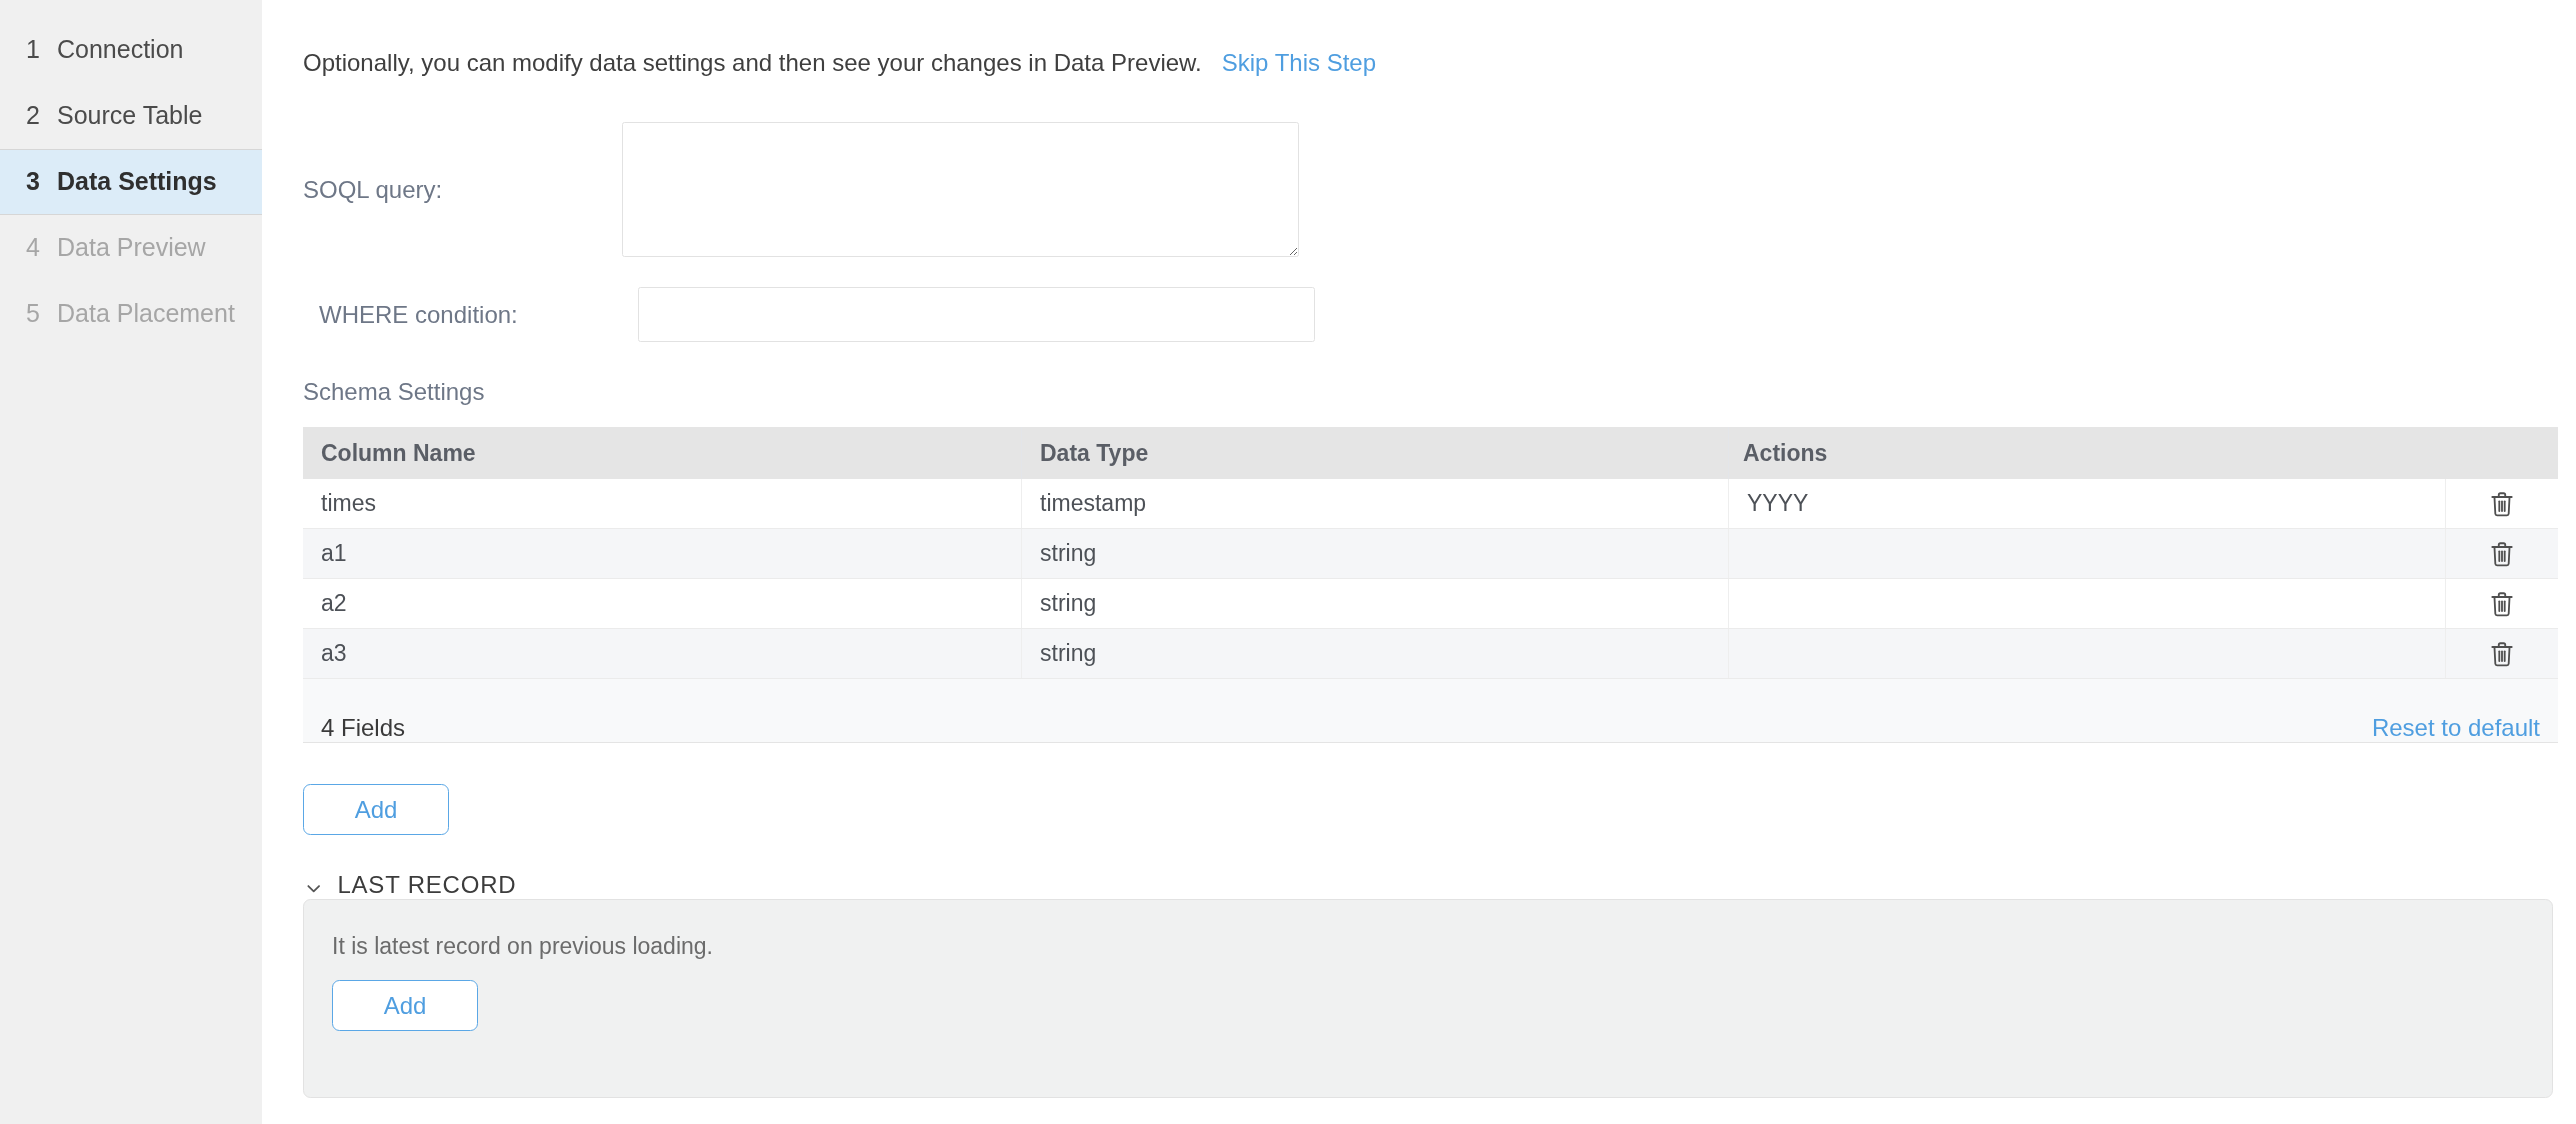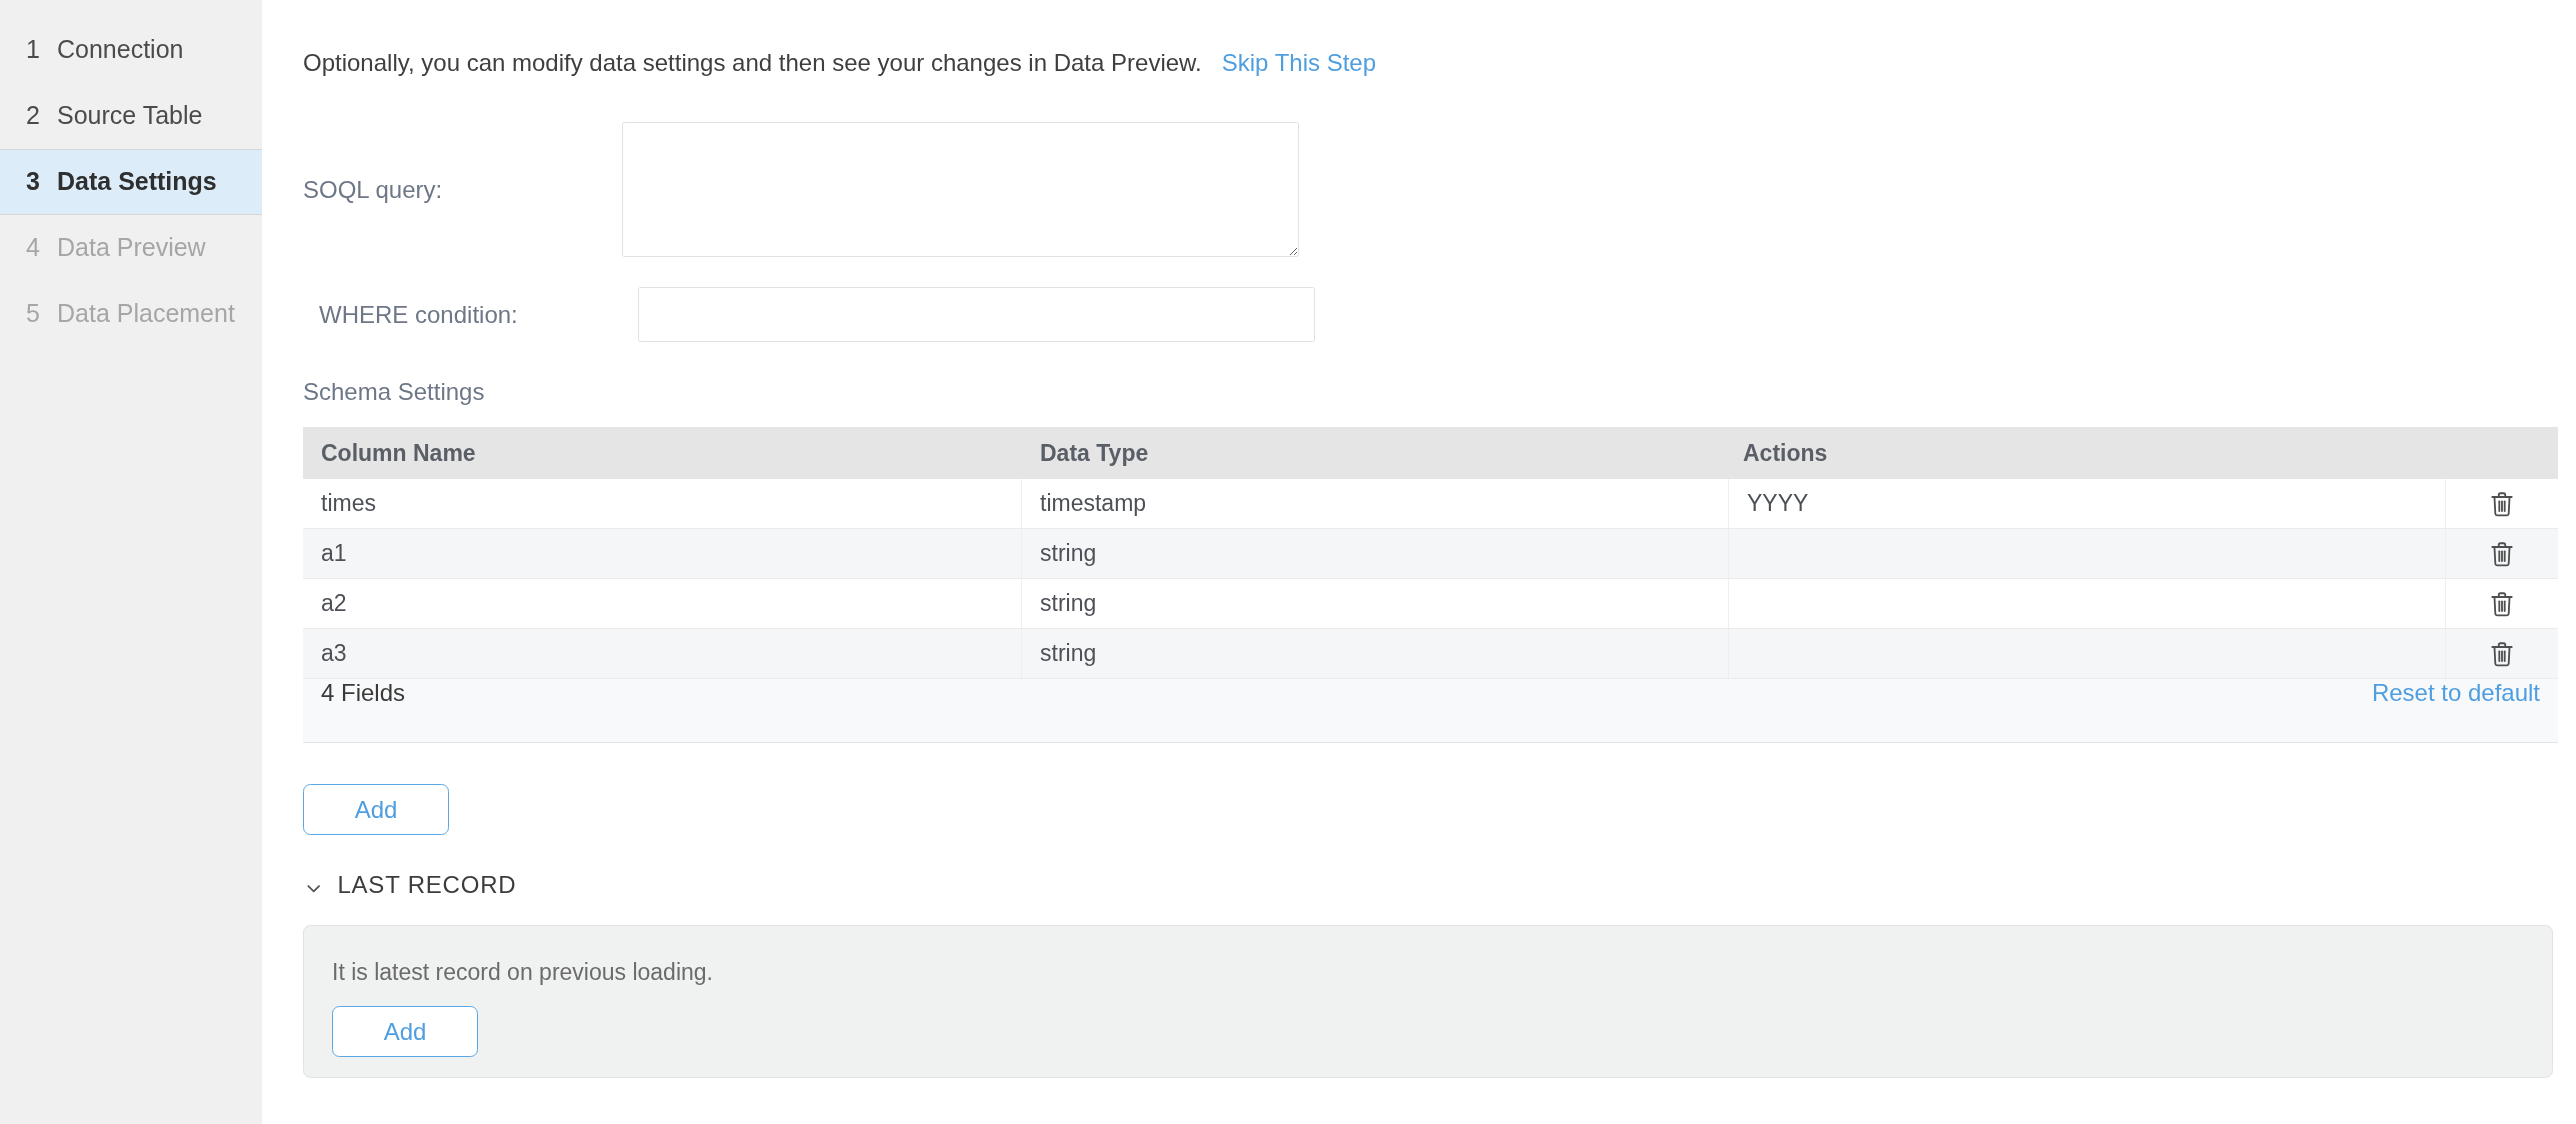--- a/index.html
+++ b/index.html
@@ -148,21 +148,21 @@
     border-bottom:0.8px solid #ebebeb;
     background:#ffffff;
   }
   .t-body .t-row.striped{background:#f5f6f8;}
   .t-body .t-cell + .t-cell{border-left:1.6px solid #eeeeee;}
   .t-foot{
     background:#f8f9fa;
     height:64px;
     border-bottom:1.6px solid #e4e4e4;
     display:flex;
-    align-items:flex-start;
+    align-items:flex-end;
     justify-content:space-between;
     padding:0 18px;
   }
   .t-foot .fields-count{font-size:24px;color:#3a3a3a;}
   .t-foot .link{font-size:24px;}
 
   .icon-btn{
     background:none;
     border:none;
     cursor:pointer;
@@ -197,23 +197,22 @@
     width:fit-content;
   }
   .chevron-svg{width:21.4px;height:21.4px;stroke:#555555;fill:none;stroke-width:2;stroke-linecap:round;stroke-linejoin:round;}
   .last-record-title{
     margin-left:13px;
     font-size:24px;
     letter-spacing:0.8px;
     color:#3c3c3c;
   }
   .last-record-box{
-    margin-top:26px;
     width:2250px;
-    height:153px;
+    height:199px;
     background:#f0f1f1;
     border:1.6px solid #e2e2e2;
     border-radius:7.4px;
     padding:33px 0 0 28px;
   }
   .last-record-desc{
     font-size:23px;
     color:#6b6b6b;
   }
   .add-last{margin-top:20px;display:block;}

